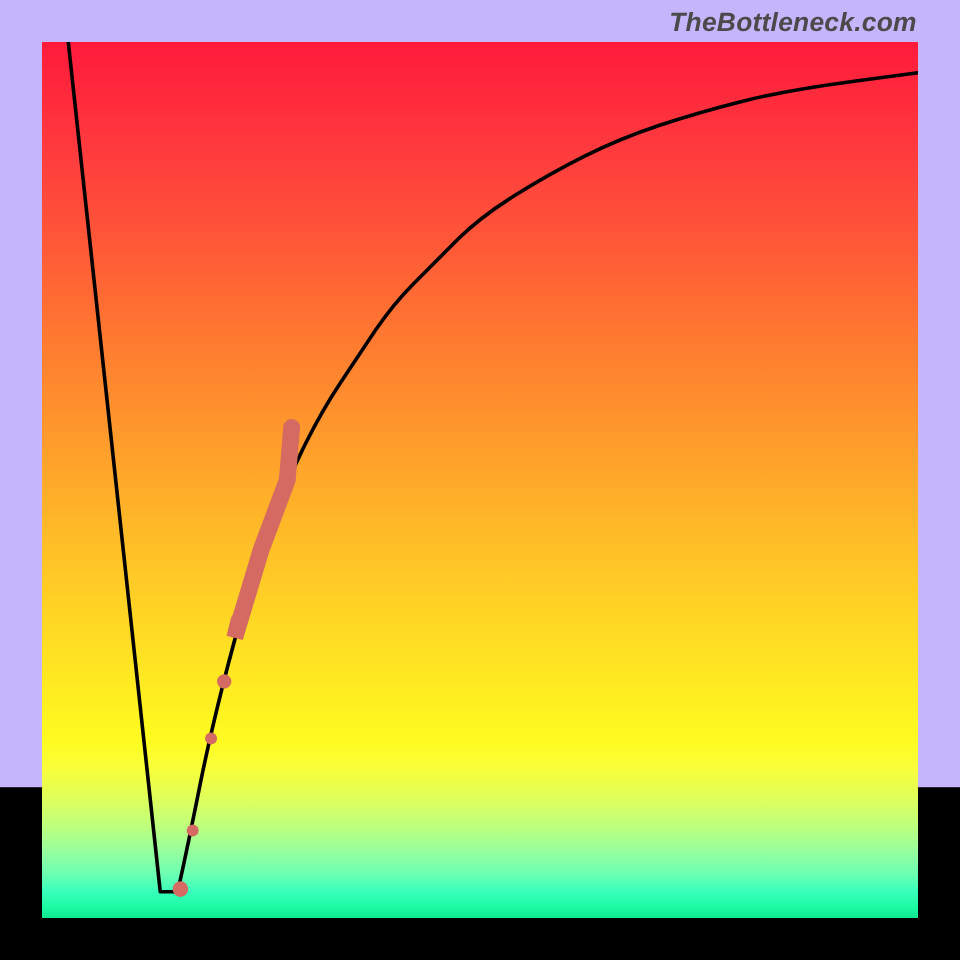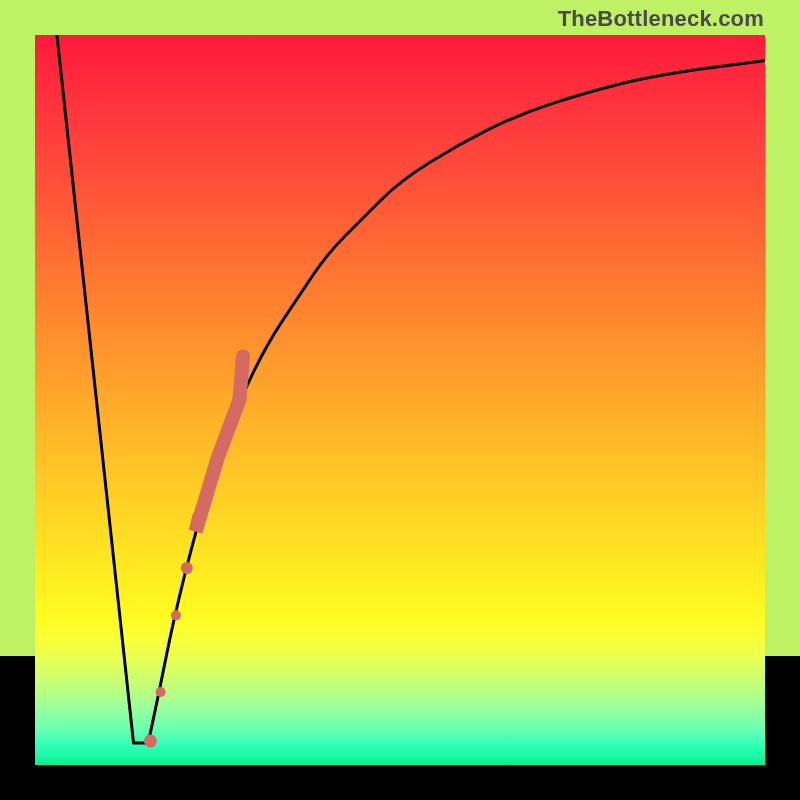--- a/index.html
+++ b/index.html
@@ -9,21 +9,22 @@
     height: 800px;
     background: #000;
     overflow: hidden;
   }
   .frame {
     position: absolute;
     top: 0;
     left: 0;
     width: 800px;
     height: 656px;
-    background: #bef264;
+    background: #c4b5fd;
+    font-style: italic;
   }
   .plot-area {
     position: absolute;
     top: 35px;
     left: 35px;
     width: 730px;
     height: 730px;
     overflow: hidden;
     background: linear-gradient(
       to bottom,

